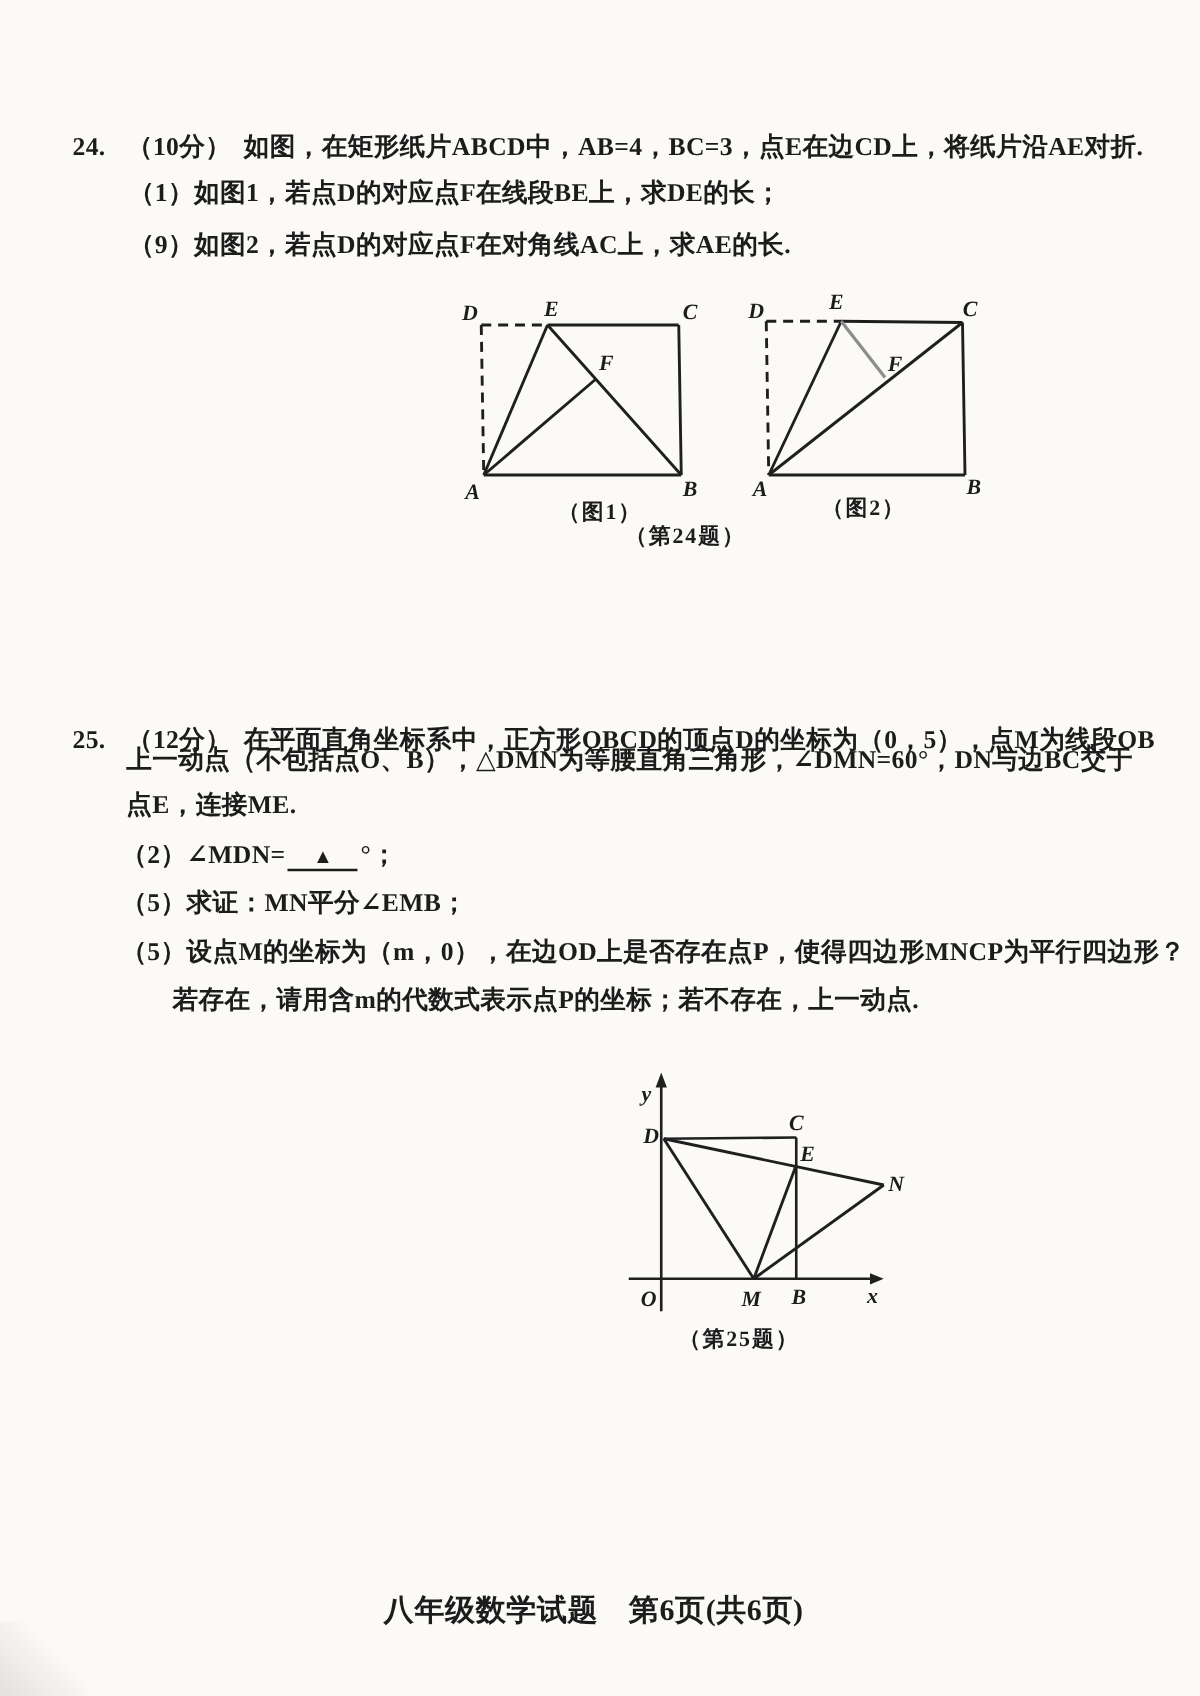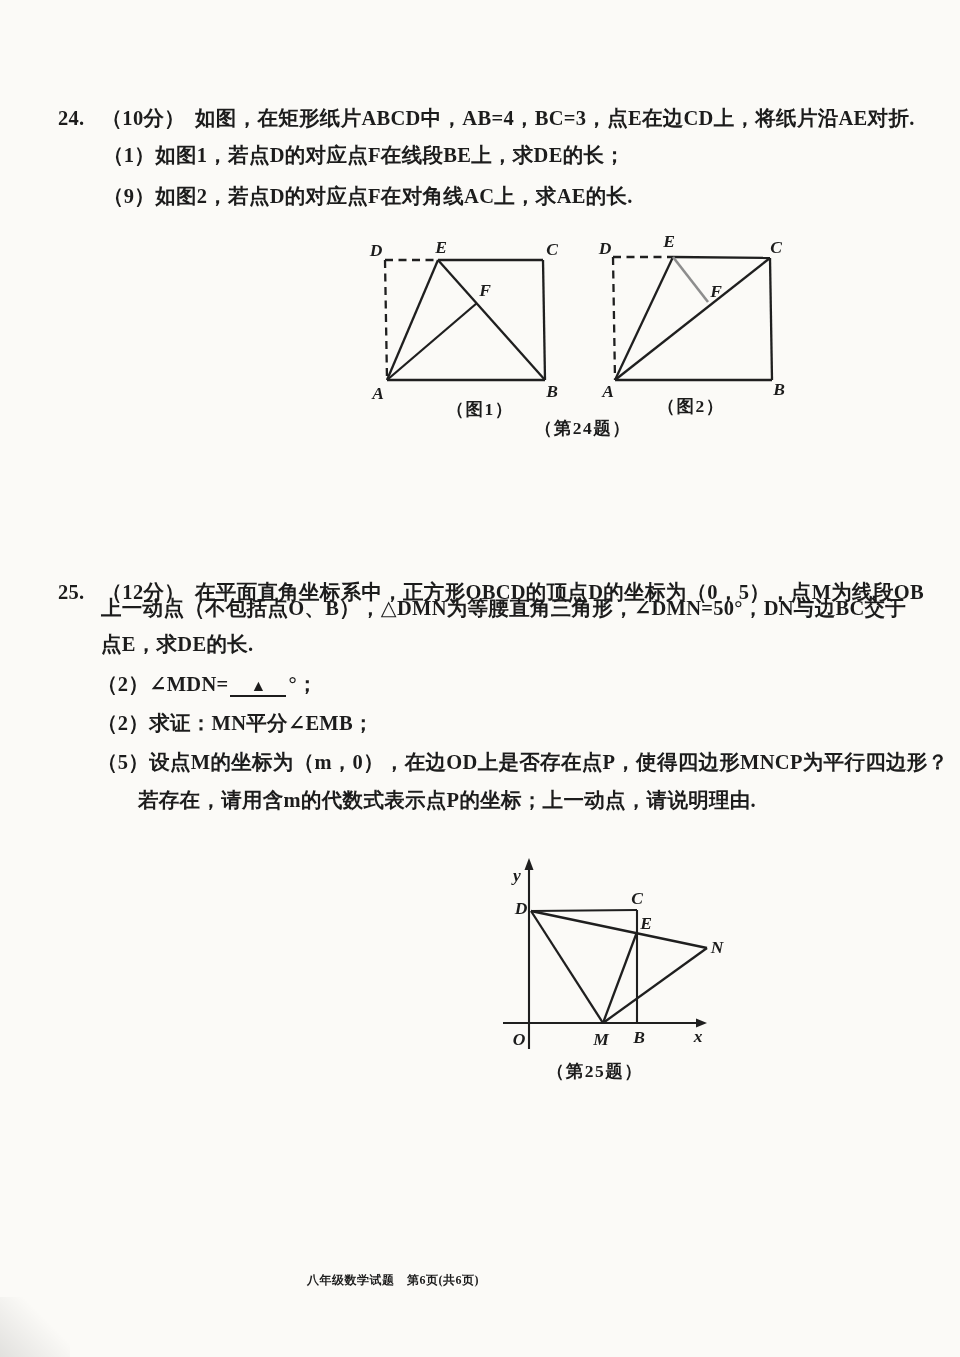--- a/index.html
+++ b/index.html
@@ -60,25 +60,25 @@
     font-style: normal;
     font-weight: 600;
     font-size: 17.5px;
     letter-spacing: 1.5px;
   }
   .figcap {
     position: absolute;
     font-size: 17.5px;
     font-weight: 600;
     letter-spacing: 1.5px;
-    text-align: center;
+    text-align: left;
   }
   .footer {
     position: absolute;
-    font-size: 12px;
+    font-size: 24px;
     letter-spacing: 0.5px;
   }
 </style>
 </head>
 <body>
 
 <div class="page">
 
   <div>
     <div class="tl" style="top:107px;left:58px">
@@ -123,29 +123,29 @@
       <text class="cap" x="98" y="184">（图2）</text>
     </svg>
 
     <div class="figcap" style="top:416px;left:500px;width:166px">（第24题）</div>
   </div>
 
   <div>
     <div class="tl" style="top:581px;left:58px">
       <span class="pnum">25.</span><span class="pscore">（12分）</span><span>在平面直角坐标系中，正方形OBCD的顶点D的坐标为（0，5），点M为线段OB</span>
     </div>
-    <div class="tl" style="top:597px;left:101px">上一动点（不包括点O、B），△DMN为等腰直角三角形，∠DMN=50°，DN与边BC交于</div>
-    <div class="tl" style="top:633px;left:101px">点E，求DE的长.</div>
+    <div class="tl" style="top:597px;left:101px">上一动点（不包括点O、B），△DMN为等腰直角三角形，∠DMN=60°，DN与边BC交于</div>
+    <div class="tl" style="top:633px;left:101px">点E，连接ME.</div>
 
     <div class="tl" style="top:673px;left:97px">
       <span>（2）∠MDN=</span><span class="blank">▲</span><span>°；</span>
     </div>
-    <div class="tl" style="top:712px;left:97px">（2）求证：MN平分∠EMB；</div>
+    <div class="tl" style="top:712px;left:97px">（5）求证：MN平分∠EMB；</div>
     <div class="tl" style="top:751px;left:97px">（5）设点M的坐标为（m，0），在边OD上是否存在点P，使得四边形MNCP为平行四边形？</div>
-    <div class="tl" style="top:789px;left:138px">若存在，请用含m的代数式表示点P的坐标；上一动点，请说明理由.</div>
+    <div class="tl" style="top:789px;left:138px">若存在，请用含m的代数式表示点P的坐标；若不存在，上一动点.</div>
 
     <svg class="fig" style="left:493px;top:853px" width="244" height="234" viewBox="0 0 244 234">
       <line class="axis" x1="36" y1="14" x2="36" y2="196"></line>
       <line class="axis" x1="10" y1="170" x2="206" y2="170"></line>
       <polygon class="arrow" points="36,5 31.5,17 40.5,17"></polygon>
       <polygon class="arrow" points="214,170 203,165.5 203,174.5"></polygon>
       <line class="sq" x1="38" y1="58" x2="144" y2="57"></line>
       <line class="sq" x1="144" y1="57" x2="144" y2="170"></line>
       <line x1="38" y1="58" x2="110" y2="170"></line>
       <line x1="38" y1="58" x2="214" y2="95"></line>

